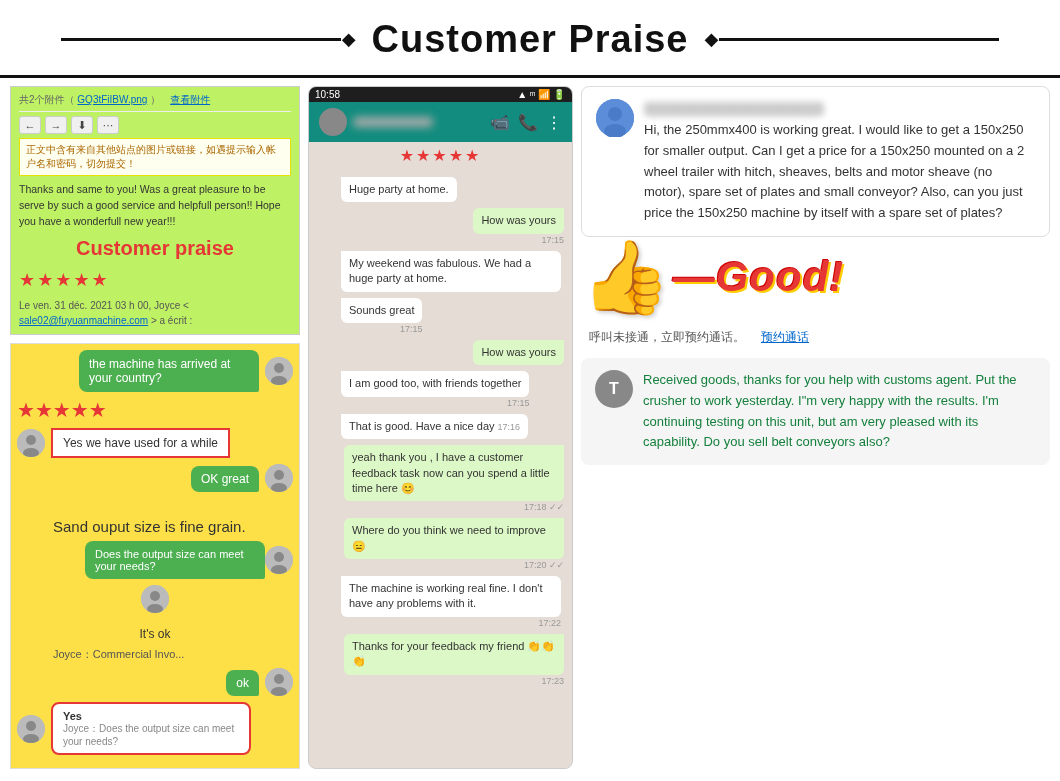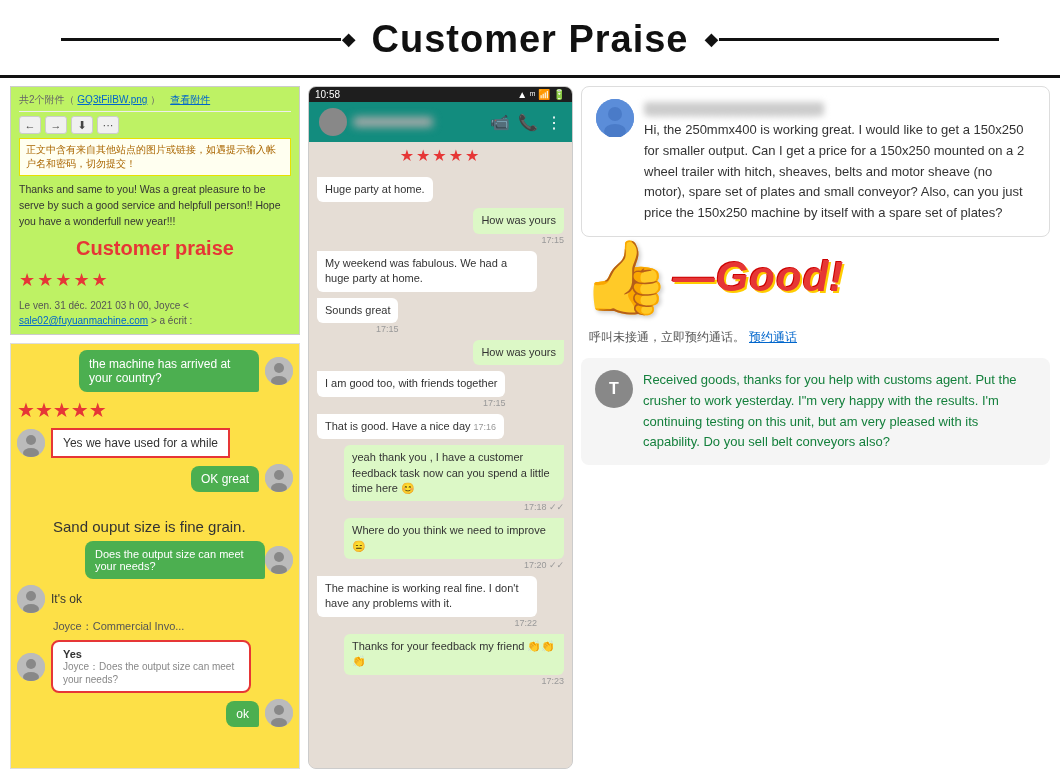--- a/index.html
+++ b/index.html
@@ -262,20 +262,21 @@
       padding: 8px 8px;
       display: flex;
       flex-direction: column;
       gap: 6px;
       background: #e5ddd5;
     }
     .wa-msg {
       display: flex;
       flex-direction: column;
       max-width: 220px;
+      margin-left: 24px;
     }
     .wa-msg.received {
       align-self: flex-start;
     }
     .wa-msg.sent {
       align-self: flex-end;
     }
     .wa-bubble {
       padding: 5px 8px;
       border-radius: 6px;
@@ -357,21 +358,21 @@
       text-shadow: 2px 2px 0 #ffcc00, -1px -1px 0 #cc0000;
       letter-spacing: 1px;
       margin-left: 10px;
     }
     .chinese-text {
       font-size: 12px;
       color: #555;
       padding: 4px 8px;
       display: flex;
       align-items: center;
-      gap: 4px;
+      gap: 16px;
     }
     .chinese-link {
       color: #0066cc;
       text-decoration: underline;
       cursor: pointer;
     }
     .received-goods-block {
       background: #f5f5f5;
       border-radius: 8px;
       padding: 12px 14px;
@@ -495,60 +496,60 @@
         <div class="chat-question-bubble" style="font-size:11px;">Does the output size can meet your needs?</div>
         <div class="avatar-small">
           <svg width="28" height="28" viewBox="0 0 28 28">
               <circle cx="14" cy="14" r="14" fill="#bbb"></circle>
               <circle cx="14" cy="11" r="5" fill="#888"></circle>
               <ellipse cx="14" cy="24" rx="8" ry="5" fill="#888"></ellipse>
             </svg>
         </div>
       </div>
 
-      <div style="display:flex;align-items:center;gap:6px;">
+      <div style="display:flex;align-items:center;gap:14px;flex-direction:column;">
         <div class="avatar-small">
           <svg width="28" height="28" viewBox="0 0 28 28">
               <circle cx="14" cy="14" r="14" fill="#bbb"></circle>
               <circle cx="14" cy="11" r="5" fill="#888"></circle>
               <ellipse cx="14" cy="24" rx="8" ry="5" fill="#888"></ellipse>
             </svg>
         </div>
         <div style="font-size:12px;color:#333;">It's ok</div>
       </div>
 
       <div style="display:flex;align-items:center;gap:6px;padding-left:36px;">
         <span style="font-size:11px;color:#555;">Joyce：Commercial Invo...</span>
-      </div>
-
-      <div style="display:flex;align-items:center;gap:6px;">
-        <div class="avatar-small">
-          <svg width="28" height="28" viewBox="0 0 28 28">
-              <circle cx="14" cy="14" r="14" fill="#bbb"></circle>
-              <circle cx="14" cy="11" r="5" fill="#888"></circle>
-              <ellipse cx="14" cy="24" rx="8" ry="5" fill="#888"></ellipse>
-            </svg>
-        </div>
-        <div class="chat-bubble-red-outline">
-          <div style="font-weight:bold;">Yes</div>
-          <div class="sub-text">Joyce：Does the output size can meet your needs?</div>
-        </div>
       </div>
 
       <div style="display:flex;justify-content:flex-end;align-items:center;gap:6px;">
         <div class="chat-answer-bubble green-bg">ok</div>
         <div class="avatar-small">
           <svg width="28" height="28" viewBox="0 0 28 28">
               <circle cx="14" cy="14" r="14" fill="#bbb"></circle>
               <circle cx="14" cy="11" r="5" fill="#888"></circle>
               <ellipse cx="14" cy="24" rx="8" ry="5" fill="#888"></ellipse>
             </svg>
         </div>
       </div>
 
+      <div style="display:flex;align-items:center;gap:6px;">
+        <div class="avatar-small">
+          <svg width="28" height="28" viewBox="0 0 28 28">
+              <circle cx="14" cy="14" r="14" fill="#bbb"></circle>
+              <circle cx="14" cy="11" r="5" fill="#888"></circle>
+              <ellipse cx="14" cy="24" rx="8" ry="5" fill="#888"></ellipse>
+            </svg>
+        </div>
+        <div class="chat-bubble-red-outline">
+          <div style="font-weight:bold;">Yes</div>
+          <div class="sub-text">Joyce：Does the output size can meet your needs?</div>
+        </div>
+      </div>
+
     </div>
   </div>
 
   <div class="middle-panel">
     <div class="wa-time-bar">
       <span>10:58</span>
       <span>▲ ᵐ 📶 🔋</span>
     </div>
     <div class="wa-header">
       <div style="display:flex;align-items:center;gap:6px;">

